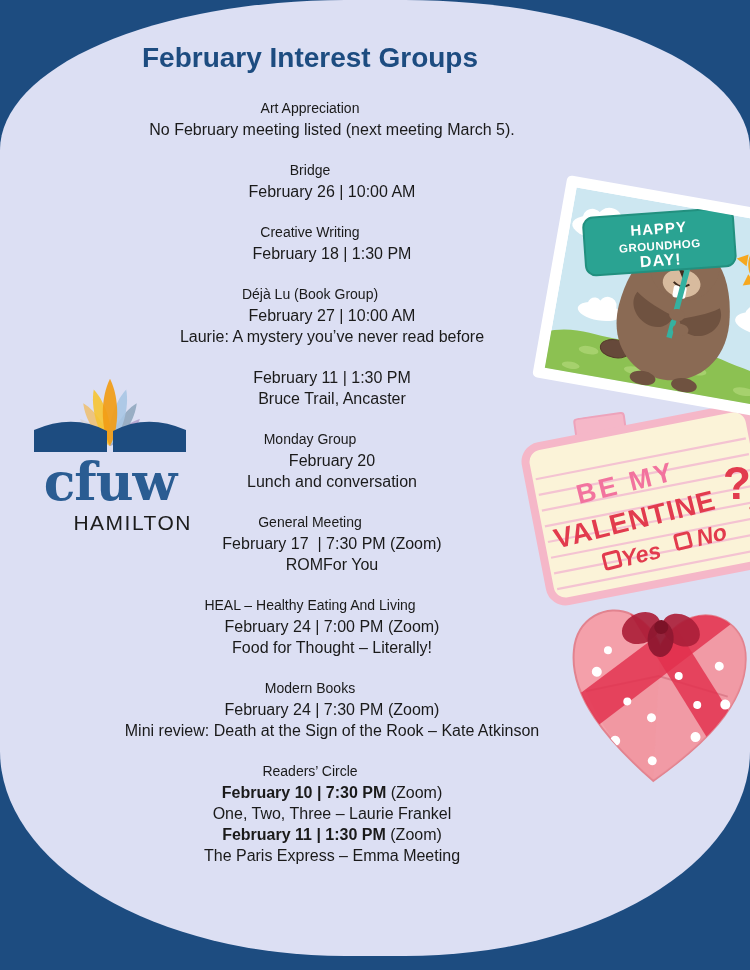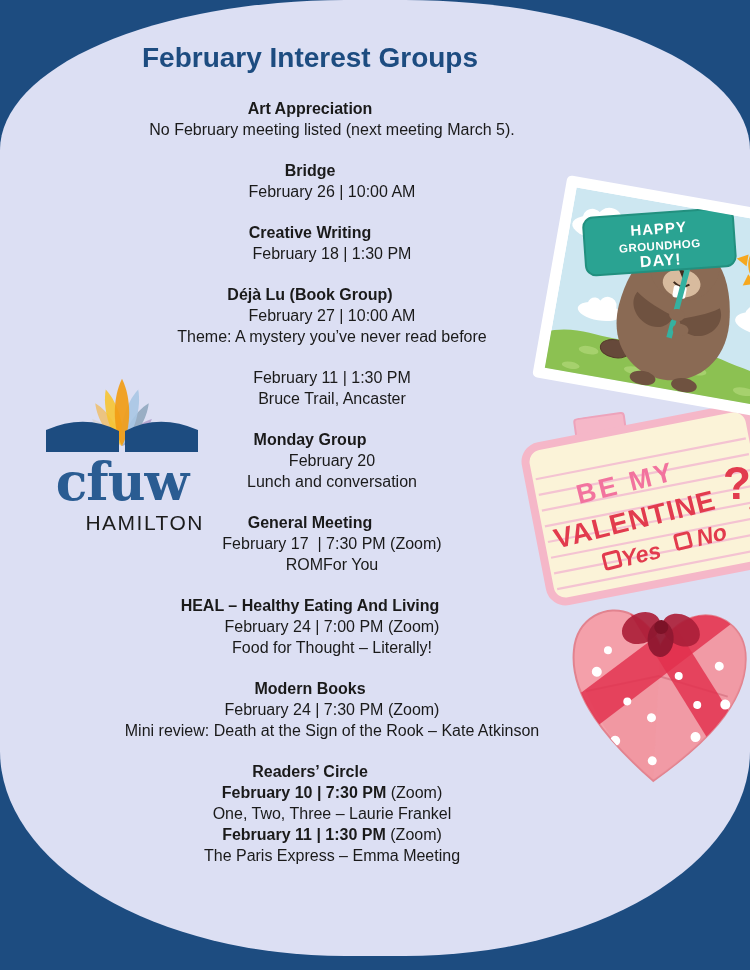--- a/index.html
+++ b/index.html
@@ -10,24 +10,24 @@
   }
   .panel {
     position:absolute; left:0; right:0; top:0; bottom:14px;
     background:#dcdff3;
     border-radius:46% 46% 46% 46% / 150px 150px 205px 205px;
     z-index:1;
   }
   .content { position:absolute; left:0; top:42px; width:620px; text-align:center; z-index:2; color:#1a1a1a; }
   .title { font-size:28px; font-weight:700; color:#1d4c80; margin:0 0 24px 0; }
   .group-section { margin-bottom:20px; }
-  .group-name { font-weight:700; font-size:16px; line-height:21px; }
+  .group-name { font-weight:400; font-size:14px; line-height:21px; }
   .group-line { font-size:16px; line-height:21px; white-space:pre-wrap;padding-left:44px; }
   
-  .logo { position:absolute; left:40px; top:334px; width:164px; text-align:center; z-index:2; }
+  .logo { position:absolute; left:28px; top:334px; width:164px; text-align:center; z-index:2; }
   .logo-word { font-family:"DejaVu Serif", serif; font-weight:700; font-size:52px; line-height:1.0; color:#2a5c92; letter-spacing:-1px; margin-top:0; }
   .logo-city { font-size:21px; color:#1c1c1c; letter-spacing:1.5px; margin-top:3px; font-weight:400;text-align:right; }
   
   .groundhog-card {
     position:absolute; left:548px; top:195px; width:250px; height:205px;
     background:#ffffff; border-radius:5px; transform:rotate(10deg);
     padding:11px; box-sizing:border-box; z-index:5;
   }
   .valentine-note { position:absolute; left:530px; top:406px; width:238px; height:190px; transform:rotate(-11deg); z-index:3; }
   .heart-gift { position:absolute; left:558px; top:583px; width:200px; height:212px; z-index:4; }
@@ -49,21 +49,21 @@
         <div class="group-name">Bridge</div>
         <div class="group-line"><span>February 26 | 10:00 AM</span></div>
       </div>
       <div class="group-section">
         <div class="group-name">Creative Writing</div>
         <div class="group-line"><span>February 18 | 1:30 PM</span></div>
       </div>
       <div class="group-section">
         <div class="group-name">Déjà Lu (Book Group)</div>
         <div class="group-line"><span>February 27 | 10:00 AM</span></div>
-        <div class="group-line"><span>Theme: A mystery you’ve never read before</span></div>
+        <div class="group-line"><span>Laurie: A mystery you’ve never read before</span></div>
       </div>
       <div class="group-section">
         <div class="group-line"><span>February 11 | 1:30 PM</span></div>
         <div class="group-line"><span>Bruce Trail, Ancaster</span></div>
       </div>
       <div class="group-section">
         <div class="group-name">Monday Group</div>
         <div class="group-line"><span>February 20</span></div>
         <div class="group-line"><span>Lunch and conversation</span></div>
       </div>

